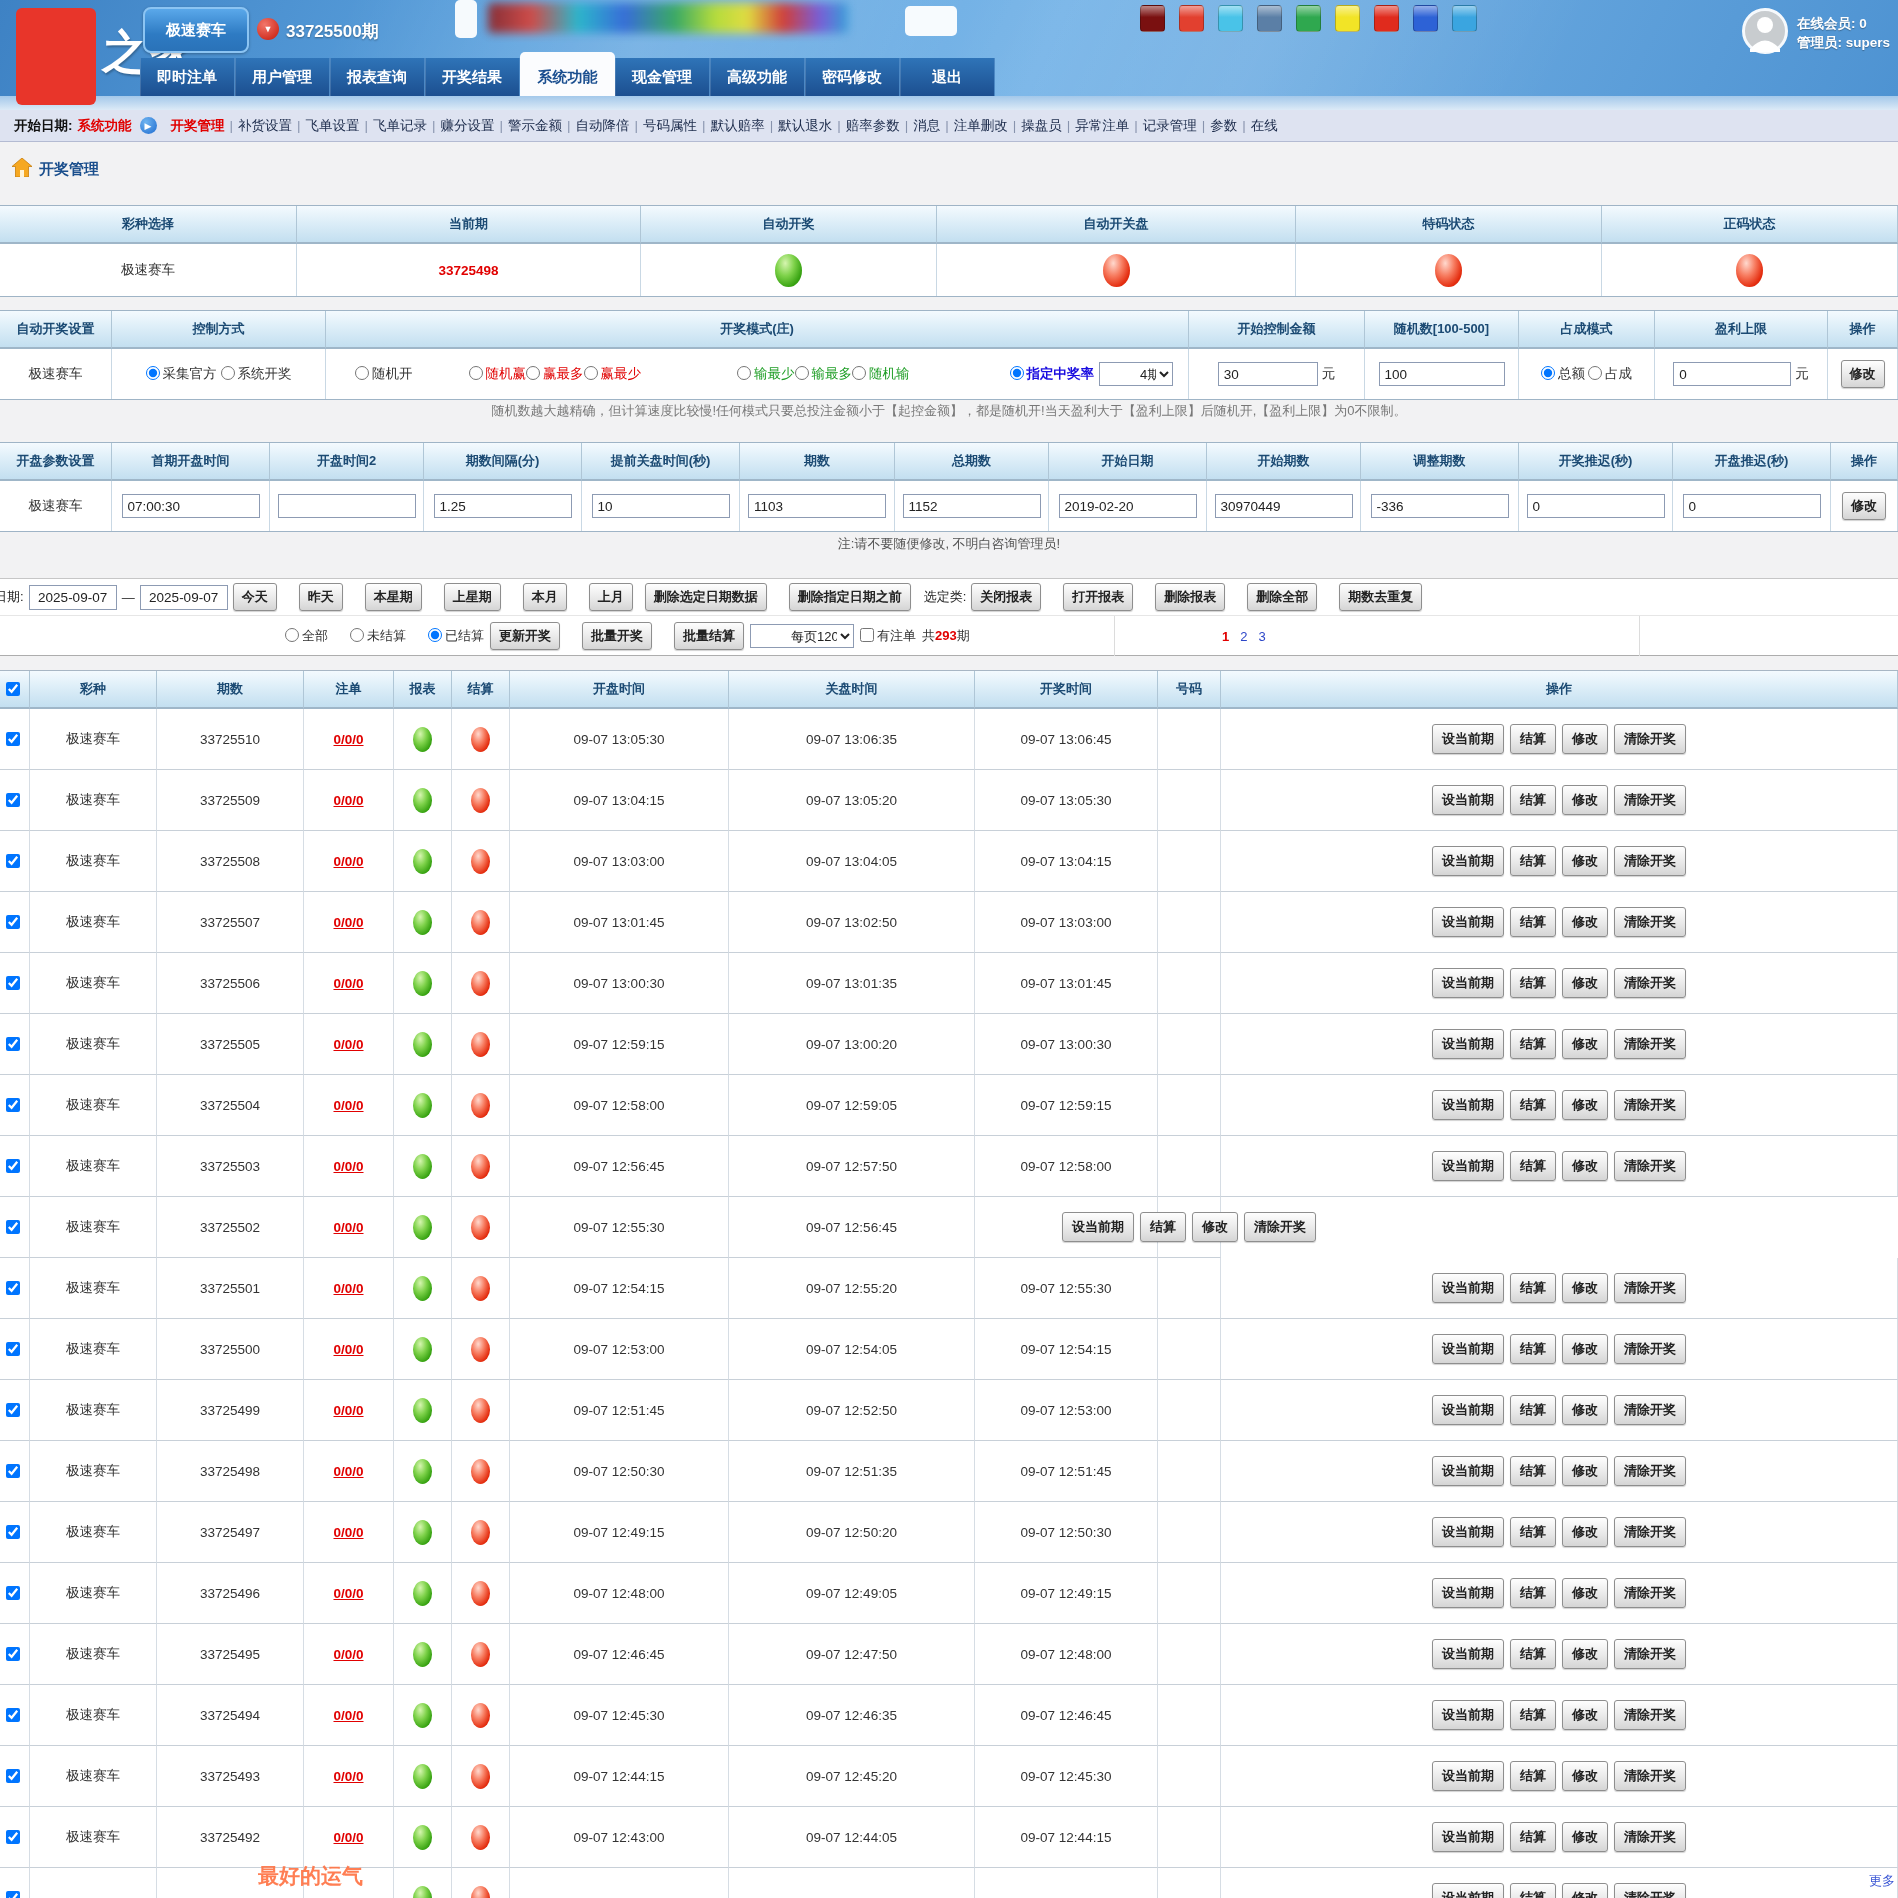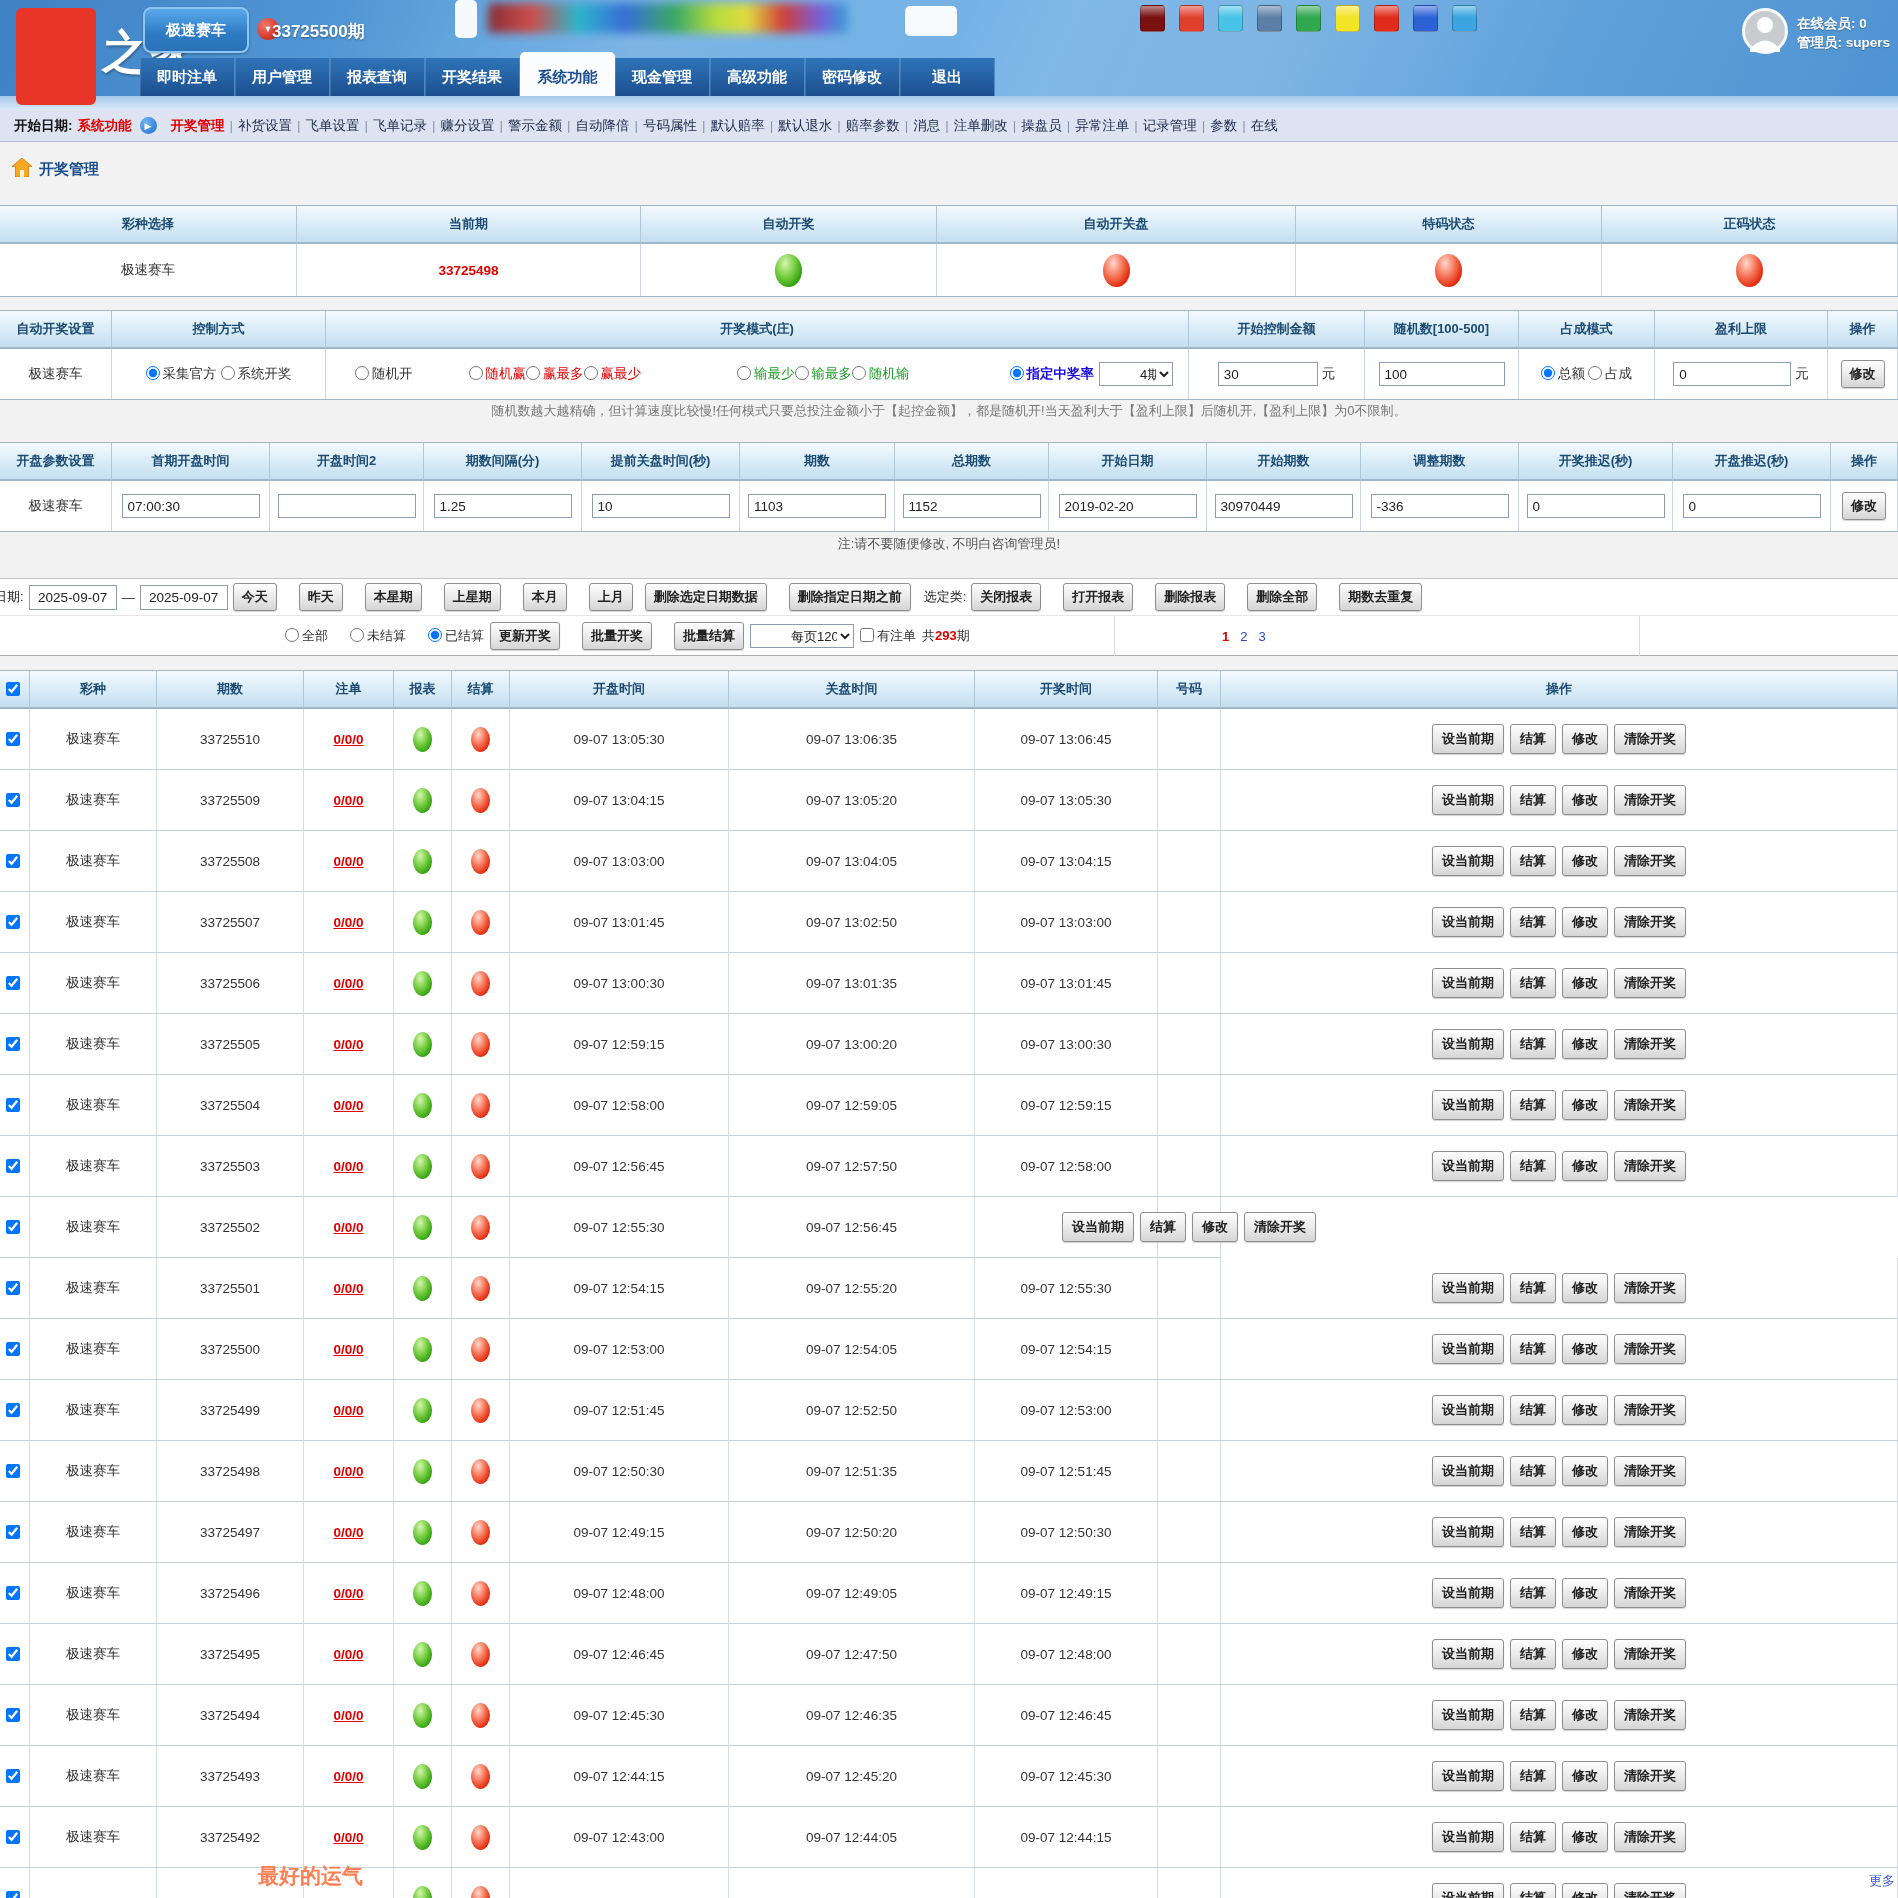--- a/index.html
+++ b/index.html
@@ -6,21 +6,21 @@
 html,body{width:1898px;height:1898px;}
 body{position:relative;overflow:hidden;font-family:"Liberation Sans","DejaVu Sans",sans-serif;font-size:13px;color:#333;background:#F2F2F3;}
 
 
 .topbar{position:absolute;top:0;left:0;width:1898px;height:96px;background:linear-gradient(115deg,#3E82C4 0%,#5CA2DE 28%,#7AB6E8 55%,#4E93D2 100%);}
 .topbar::after{content:"";position:absolute;inset:0;background:linear-gradient(115deg,transparent 18%,rgba(255,255,255,.16) 34%,transparent 50%,rgba(255,255,255,.10) 66%,transparent 82%);pointer-events:none;}
 .logo-square{position:absolute;left:16px;top:8px;width:80px;height:97px;background:#E8352A;border-radius:6px;z-index:3;}
 .logo-text{position:absolute;left:102px;top:22px;font-size:46px;font-weight:bold;color:#fff;z-index:3;text-shadow:1px 2px 2px rgba(0,0,0,.25);}
 .game-btn{position:absolute;left:143px;top:7px;width:106px;height:46px;border:2px solid #8CC4F2;border-radius:8px;background:linear-gradient(180deg,#5AA8EA,#2E7BC3 60%,#2A72B8);color:#fff;font-weight:bold;font-size:15px;z-index:3;cursor:pointer;box-shadow:0 1px 3px rgba(0,0,0,.3);font-family:inherit;}
 .badge{position:absolute;left:257px;top:18px;width:22px;height:22px;border-radius:50%;background:radial-gradient(circle at 35% 30%,#F2766A,#C51708);color:#fff;font-size:9px;display:flex;align-items:center;justify-content:center;z-index:3;cursor:pointer;}
-.period-label{position:absolute;left:272px;top:20px;color:#fff;font-weight:bold;font-size:17px;z-index:3;text-shadow:0 1px 2px rgba(0,0,0,.35);}
+.period-label{position:absolute;left:286px;top:20px;color:#fff;font-weight:bold;font-size:17px;z-index:3;text-shadow:0 1px 2px rgba(0,0,0,.35);}
 .scroll-thumb{position:absolute;background:rgba(255,255,255,.94);border-radius:5px;z-index:3;}
 .scroll-thumb.one{left:455px;top:0;width:22px;height:38px;}
 .scroll-thumb.two{left:905px;top:6px;width:52px;height:30px;}
 .icon-blur{position:absolute;left:488px;top:3px;width:360px;height:30px;z-index:2;opacity:.85;filter:blur(5px);border-radius:4px;background:linear-gradient(90deg,#8B1A1A,#E03C2F 12%,#20B8C8 25%,#2D62D6 38%,#2FA84F 52%,#BFE320 63%,#F2E426 72%,#E02B1D 82%,#7A4FD4 92%,#2D9CD6);}
 .icon-strip{position:absolute;left:1140px;top:5px;display:flex;gap:14px;z-index:3;}
 .gicon{display:inline-block;width:25px;height:27px;border-radius:4px;border:1px solid rgba(0,0,0,.25);cursor:pointer;}
 .admin-box{position:absolute;right:8px;top:8px;display:flex;align-items:center;gap:9px;z-index:3;color:#fff;font-size:13.5px;font-weight:bold;}
 .admin-box .txt div{line-height:19px;text-shadow:0 1px 1px rgba(0,0,0,.3);}
 
 

